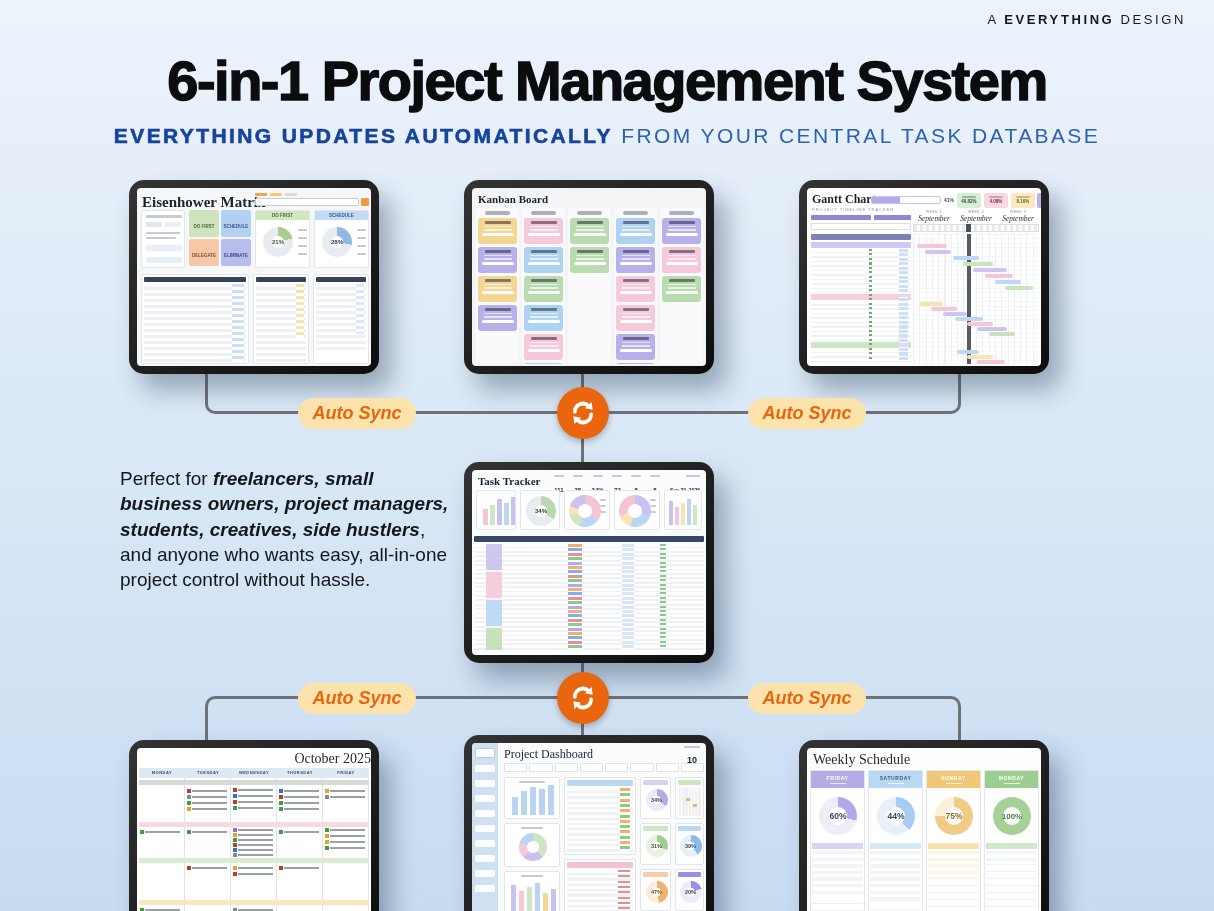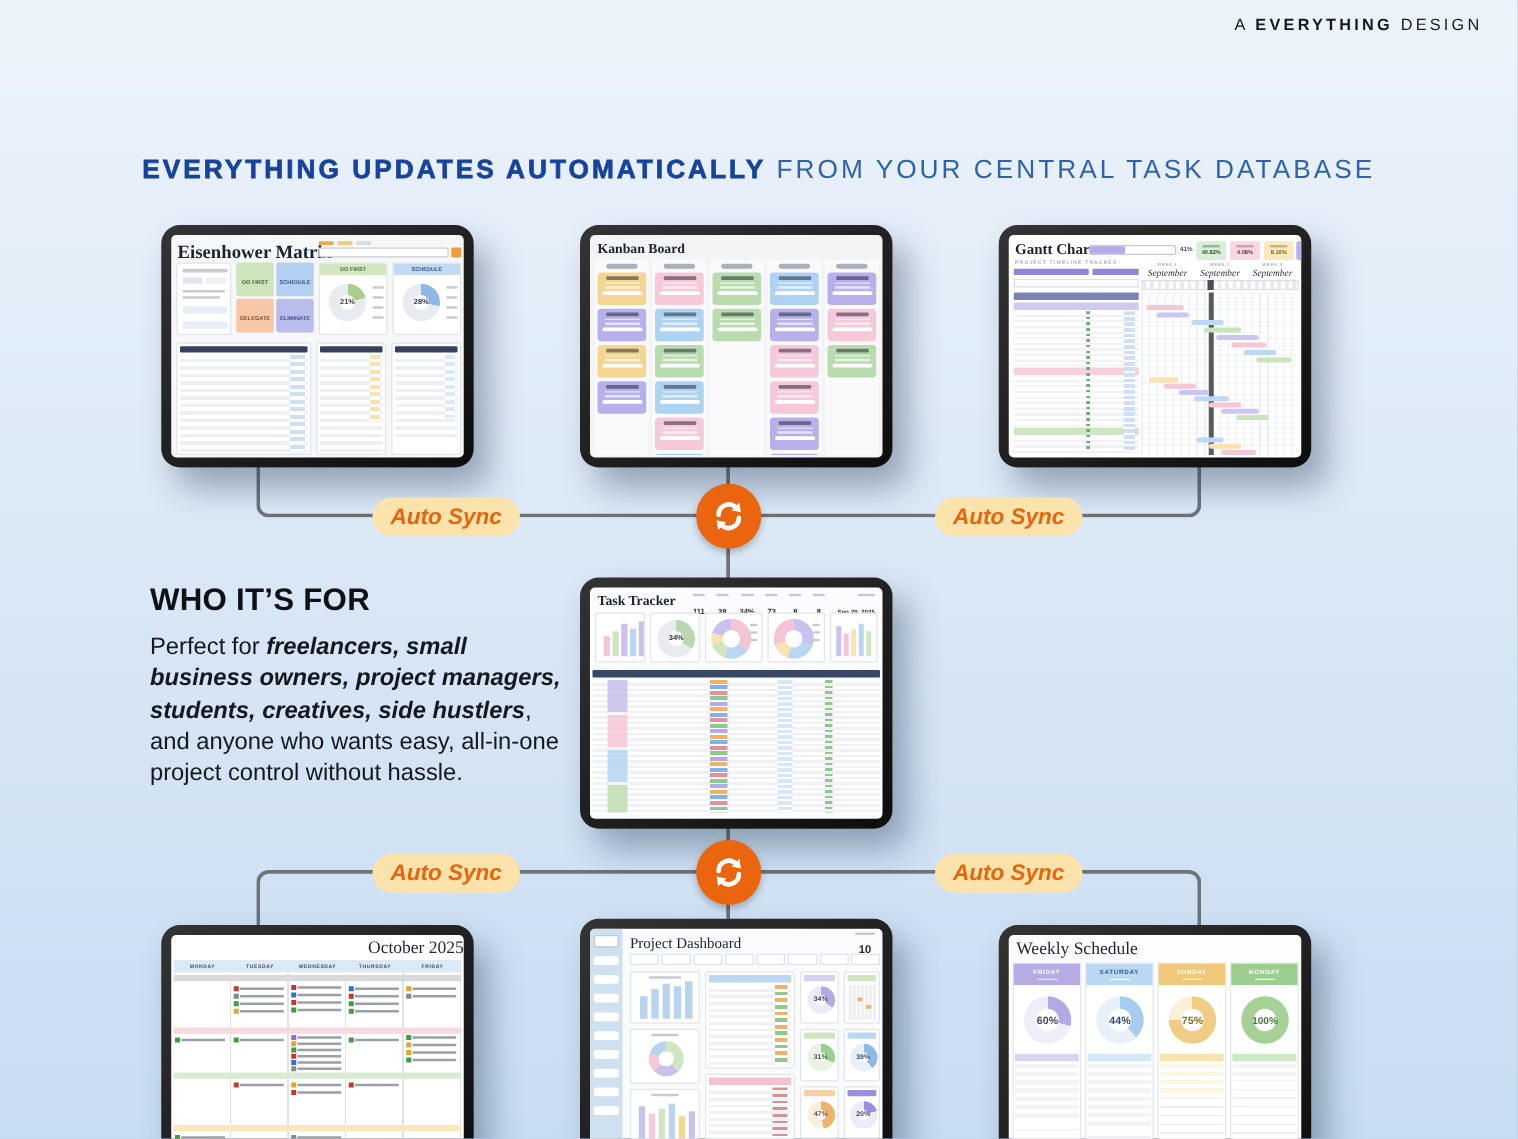--- a/index.html
+++ b/index.html
@@ -77,20 +77,21 @@
 <body>
 
 <div class="canvas">
 
   <div class="brand">
     <span>A</span>
     <b>EVERYTHING</b>
     <span>DESIGN</span>
   </div>
 
+  <div class="title">6-in-1 Project Management System</div>
   <div class="subtitle">
     <span class="st1">EVERYTHING UPDATES AUTOMATICALLY</span>
     <span class="st2"> FROM YOUR CENTRAL TASK DATABASE</span>
   </div>
 
   <div class="ln e1"></div>
   <div class="ln e2"></div>
   <div class="ln v1"></div>
   <div class="ln e3"></div>
   <div class="ln e4"></div>
@@ -424,21 +425,20 @@
       <div class="a" style="left:2px;top:66px;width:230px;height:6px;background:#394764;border-radius:1px;"></div>
       <div class="rows" style="left:2px;top:74px;width:230px;height:108px;background:repeating-linear-gradient(180deg,#ffffff 0 2.6px,#eff1f6 2.6px 4.4px);"></div>
       <div class="a" style="left:14px;top:74px;width:16px;height:106px;opacity:.9;background:linear-gradient(180deg,#c9c2ee 0 26px,#f2f4f7 26px 28px,#f5c9da 28px 54px,#f2f4f7 54px 56px,#b9d7f3 56px 82px,#f2f4f7 82px 84px,#c2e0b4 84px 106px);"></div>
       <div class="a" style="left:96px;top:74px;width:14px;height:106px;background:repeating-linear-gradient(180deg,#f0b26a 0 3px,#ffffff 3px 4.4px,#7fb3e8 4.4px 7.4px,#ffffff 7.4px 8.8px,#e88f9f 8.8px 11.8px,#ffffff 11.8px 13.2px,#8fc98a 13.2px 16.2px,#ffffff 16.2px 17.6px,#b3abe8 17.6px 20.6px,#ffffff 20.6px 22px);"></div>
       <div class="a" style="left:150px;top:74px;width:12px;height:106px;background:repeating-linear-gradient(180deg,#d7e6f8 0 3px,#ffffff 3px 4.4px);"></div>
       <div class="a" style="left:188px;top:74px;width:6px;height:106px;background:repeating-linear-gradient(180deg,#8fc98a 0 2px,transparent 2px 4.4px);"></div>
     </div>
   </div>
 
   <div class="block who">
-    <h2>WHO IT’S FOR</h2>
     <p><span>Perfect for </span><span class="bi">freelancers, small business owners, project managers, students, creatives, side hustlers</span><span>, and anyone who wants easy, all-in-one project control without hassle.</span></p>
   </div>
 
 
   <div class="tab t-cal">
     <div class="scr">
       <div class="a serif" style="left:0;top:3px;width:100%;text-align:right;font-size:14px;color:#1e2430;">October 2025</div>
       <div class="a" style="left:2px;top:20px;width:230px;height:10px;background:#dde9f5;display:flex;">
         <span style="flex:1;text-align:center;font-size:4px;font-weight:bold;letter-spacing:.5px;color:#3e4a63;line-height:10px;">MONDAY</span>
         <span style="flex:1;text-align:center;font-size:4px;font-weight:bold;letter-spacing:.5px;color:#3e4a63;line-height:10px;">TUESDAY</span>

